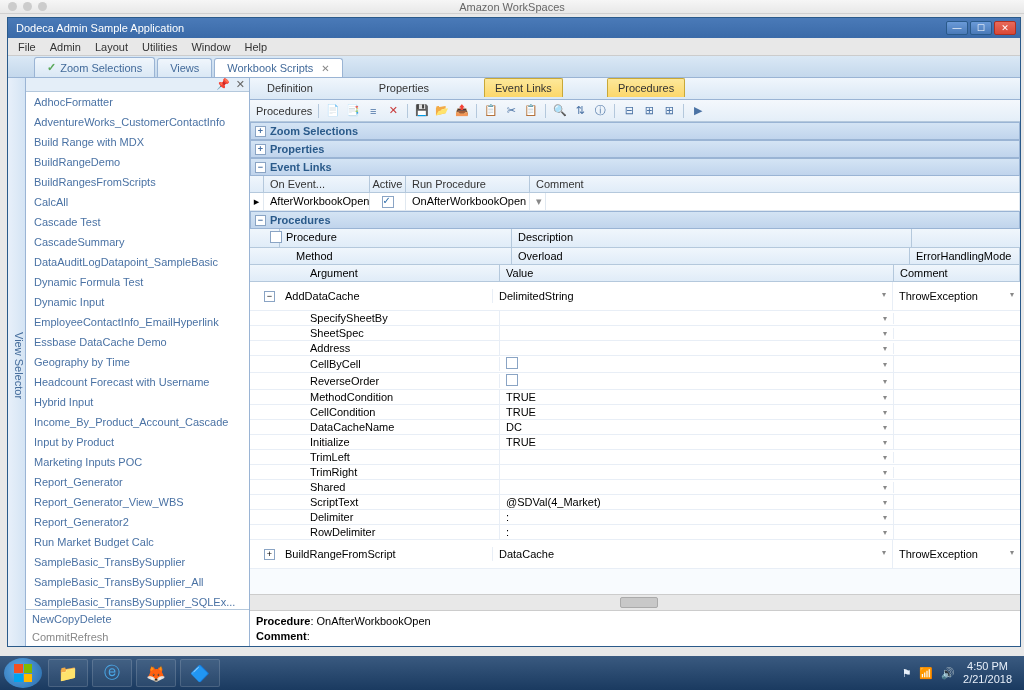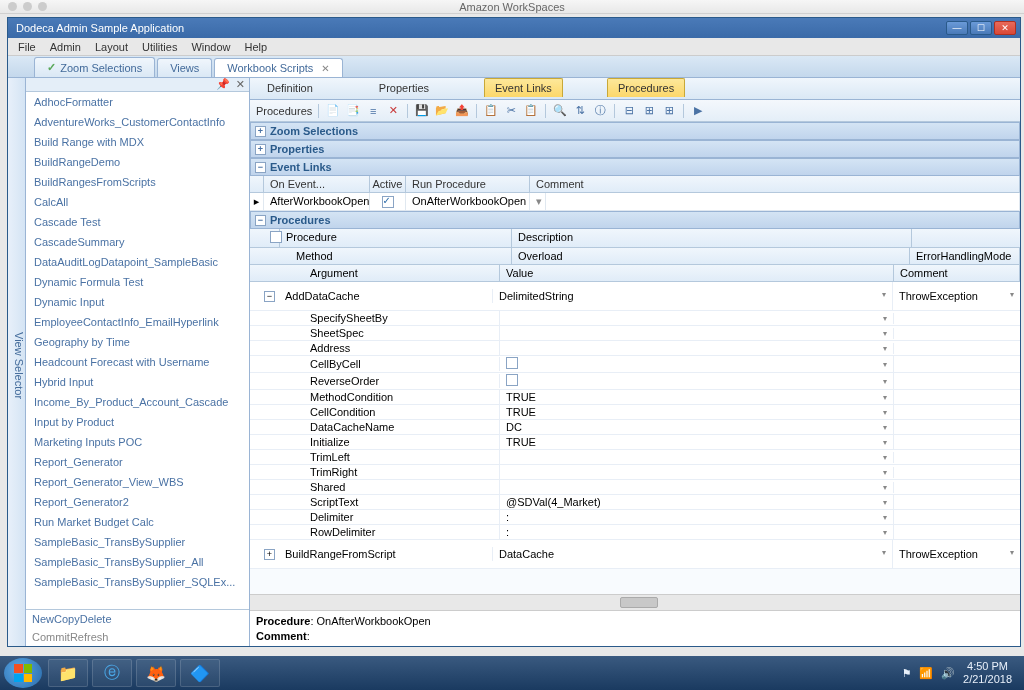--- a/index.html
+++ b/index.html
@@ -147,20 +147,21 @@
           <div class="list-item">Build Range with MDX</div>
           <div class="list-item">BuildRangeDemo</div>
           <div class="list-item">BuildRangesFromScripts</div>
           <div class="list-item">CalcAll</div>
           <div class="list-item">Cascade Test</div>
           <div class="list-item">CascadeSummary</div>
           <div class="list-item">DataAuditLogDatapoint_SampleBasic</div>
           <div class="list-item">Dynamic Formula Test</div>
           <div class="list-item">Dynamic Input</div>
           <div class="list-item">EmployeeContactInfo_EmailHyperlink</div>
+          <div class="list-item">Essbase DataCache Demo</div>
           <div class="list-item">Geography by Time</div>
           <div class="list-item">Headcount Forecast with Username</div>
           <div class="list-item">Hybrid Input</div>
           <div class="list-item">Income_By_Product_Account_Cascade</div>
           <div class="list-item">Input by Product</div>
           <div class="list-item">Marketing Inputs POC</div>
           <div class="list-item">Report_Generator</div>
           <div class="list-item">Report_Generator_View_WBS</div>
           <div class="list-item">Report_Generator2</div>
           <div class="list-item">Run Market Budget Calc</div>

